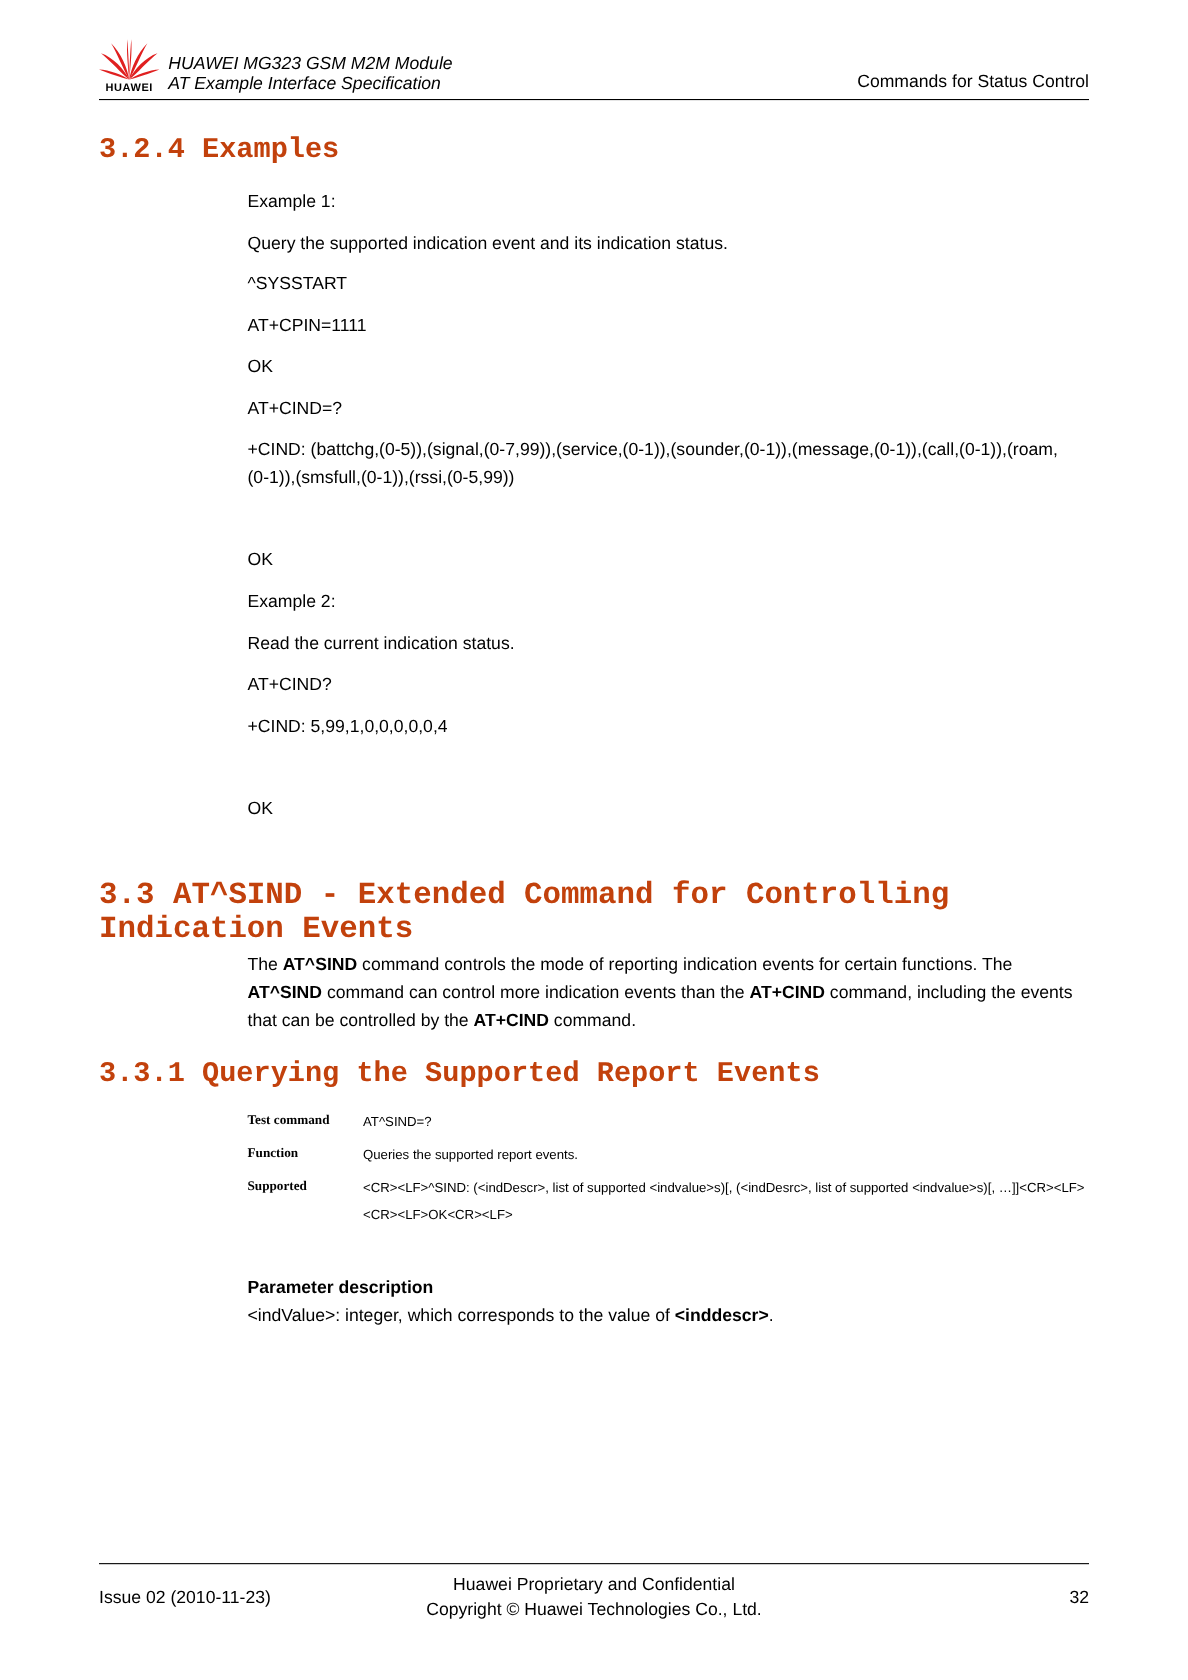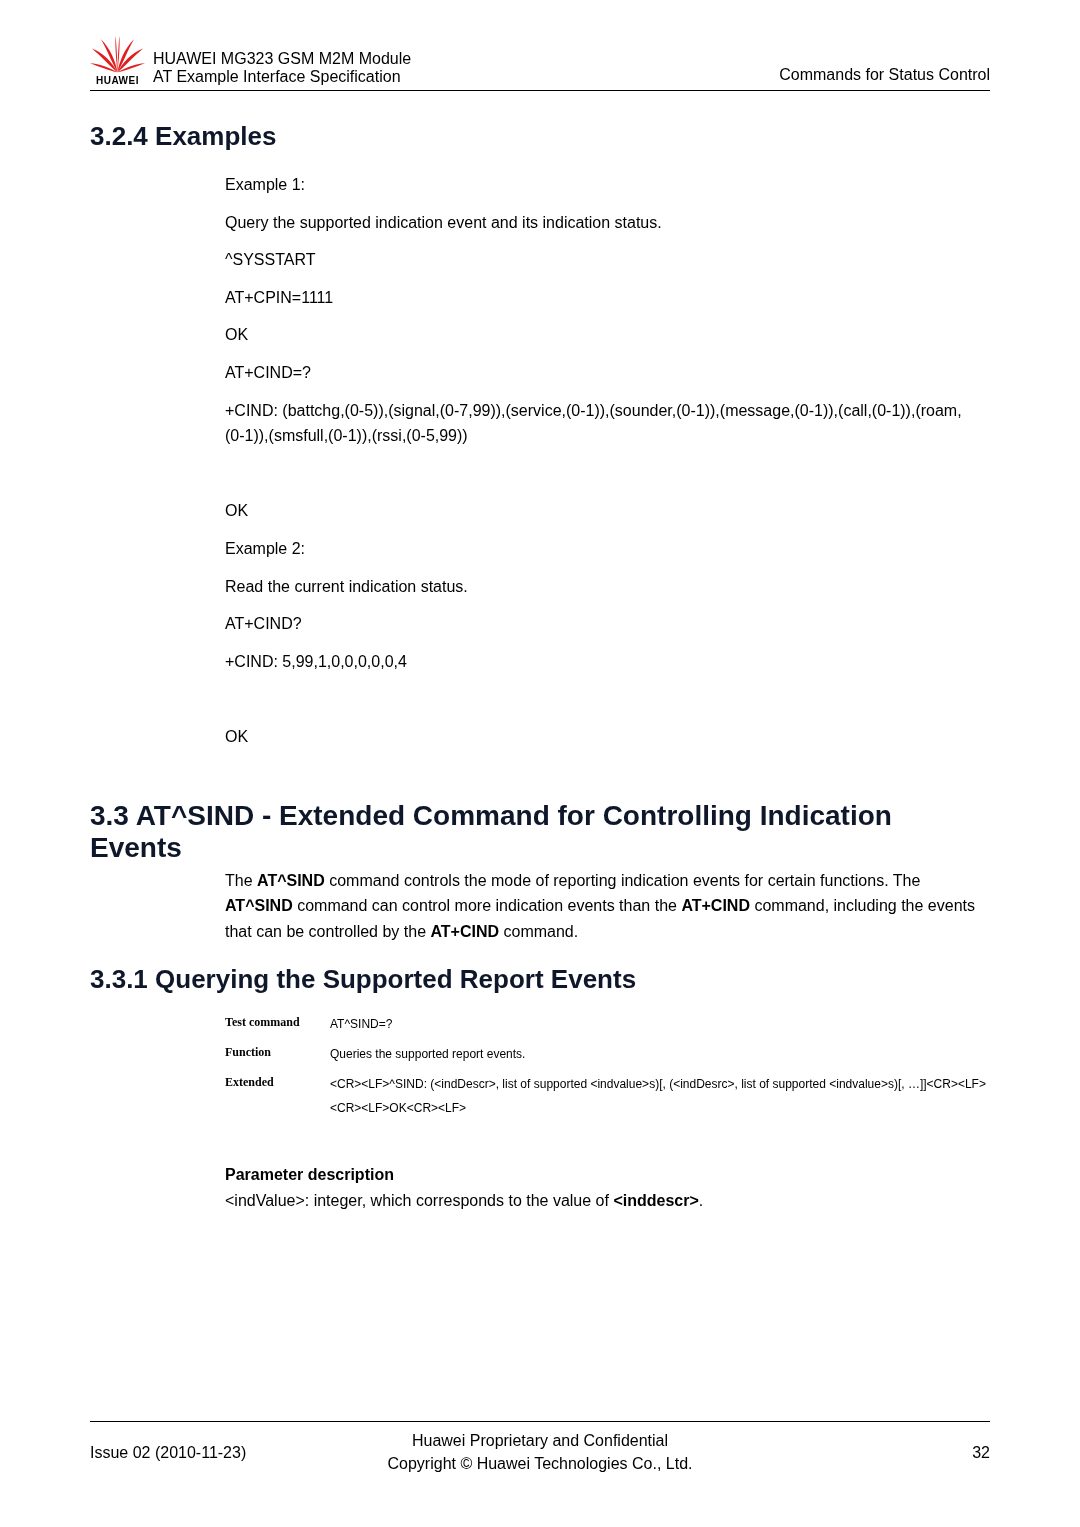--- a/index.html
+++ b/index.html
@@ -37,30 +37,31 @@
       font-size: 10px;
       font-weight: bold;
       letter-spacing: 0.5px;
       margin-top: 2px;
     }
     .header-titles {
       display: flex;
       flex-direction: column;
       flex: 1;
       font-size: 16px;
+      font-style: italic;
     }
     .header-right {
       font-size: 16px;
       align-self: flex-end;
       padding-bottom: 2px;
     }
     .section-heading {
-      font-family: Liberation Sans, sans-serif;
-      font-weight: bold;
-      color: #0f172a;
+      font-family: Liberation Mono, monospace;
+      font-weight: bold;
+      color: #c2410c;
       margin-bottom: 20px;
     }
     .h2 {
       font-size: 26px;
       margin-top: 20px;
     }
     .h1 {
       font-size: 28px;
       margin-top: 50px;
       margin-bottom: 4px;
@@ -179,21 +180,21 @@
 <div class="table-wrapper">
   <div class="row">
     <div class="label">Test command</div>
     <div class="value">AT^SIND=?</div>
   </div>
   <div class="row">
     <div class="label">Function</div>
     <div class="value">Queries the supported report events.</div>
   </div>
   <div class="row">
-    <div class="label">Extended</div>
+    <div class="label">Supported</div>
     <div class="value">
       <div>&lt;CR&gt;&lt;LF&gt;^SIND: (&lt;indDescr&gt;, list of supported &lt;indvalue&gt;s)[, (&lt;indDesrc&gt;, list of supported &lt;indvalue&gt;s)[, …]]&lt;CR&gt;&lt;LF&gt;</div>
       <div style="margin-top:6px;">&lt;CR&gt;&lt;LF&gt;OK&lt;CR&gt;&lt;LF&gt;</div>
     </div>
   </div>
 </div>
 
 <div class="content-block">
   <div class="param-heading">Parameter description</div>
   <p>

